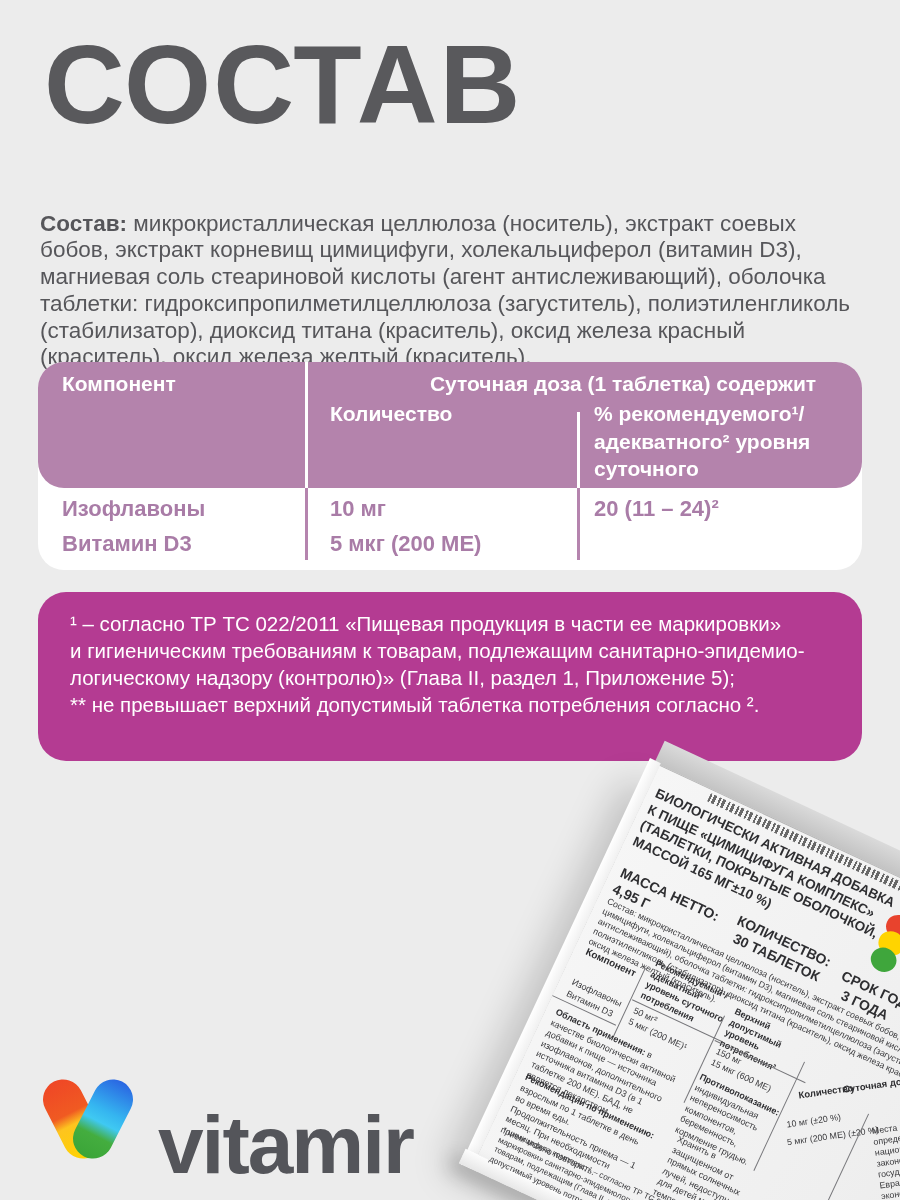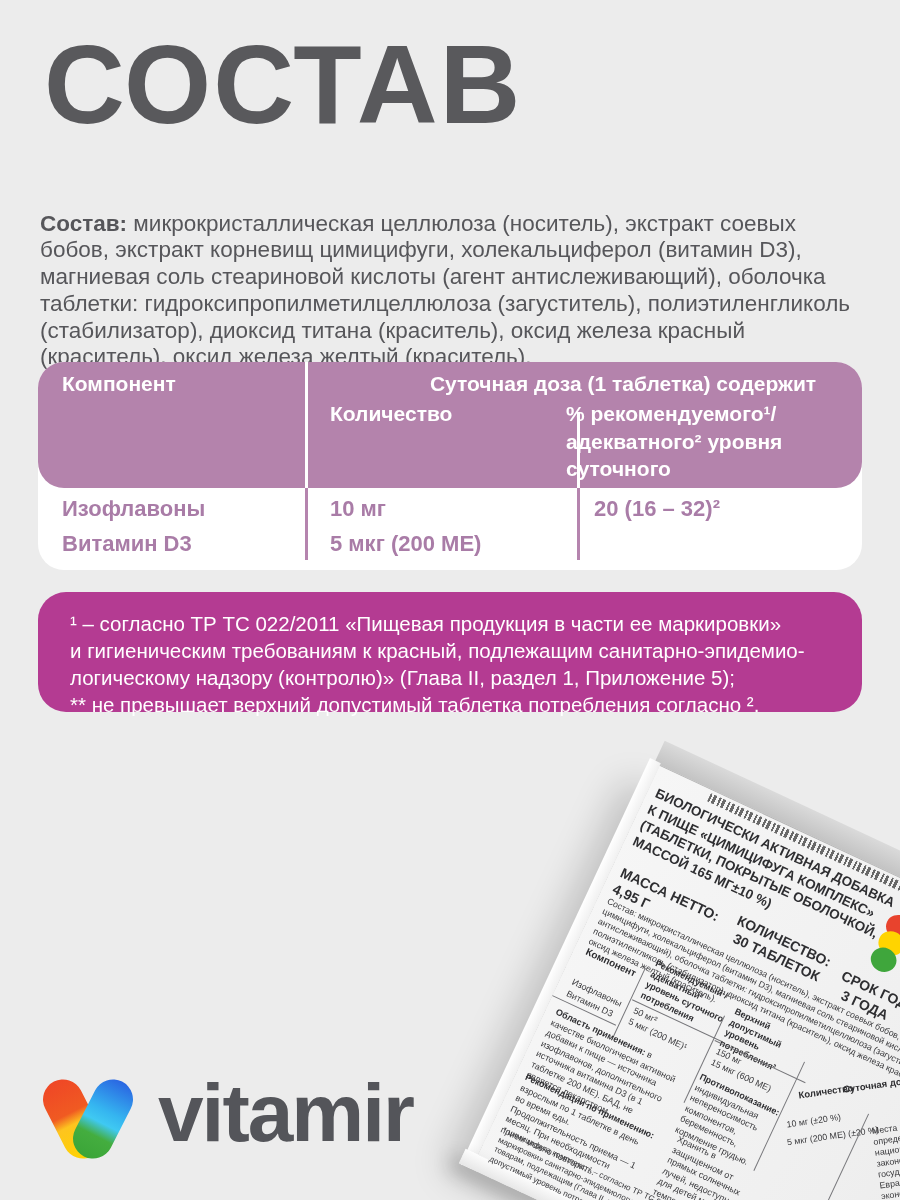--- a/index.html
+++ b/index.html
@@ -13,21 +13,21 @@
   .intro b{font-weight:700;}
   
   .tbl-body{position:absolute;left:38px;top:362px;width:824px;height:208px;background:#FFFFFF;border-radius:26px;}
   .tbl-head{position:absolute;left:38px;top:362px;width:824px;height:126px;background:#B483AC;border-radius:26px;}
   .vdiv{position:absolute;width:3px;}
   .vdiv.white{background:#FFFFFF;}
   .vdiv.purple{background:#B584AE;}
   .th{position:absolute;color:#FFFFFF;font-weight:700;font-size:21px;line-height:27.5px;}
   .cell{position:absolute;color:#A97CA7;font-weight:700;font-size:22px;line-height:26px;white-space:nowrap;}
   
-  .note{position:absolute;left:38px;top:592px;width:824px;height:120px;background:#B43B92;border-radius:28px;
+  .note{position:absolute;left:38px;top:592px;width:824px;height:169px;background:#B43B92;border-radius:28px;
         box-sizing:border-box;padding:18px 30px 0 32px;color:#FFFFFF;font-size:20.5px;line-height:27px;}
   
   .box{position:absolute;left:660px;top:765px;width:780px;height:430px;
        background:linear-gradient(100deg,#F6F6F6 0%,#EFEFEF 45%,#E2E2E2 100%);
        transform:rotate(25deg);transform-origin:0 0;
        box-shadow:-26px 28px 36px rgba(0,0,0,0.18);color:#3A3A3D;}
   .box-top-edge{position:absolute;left:-6px;right:-60px;top:-24px;height:24px;
        background:linear-gradient(#DADADA,#C3C3C3);border-bottom:1px solid #B5B5B5;}
   .box-bottom-edge{position:absolute;left:-14px;right:-60px;bottom:-16px;height:16px;
        background:linear-gradient(#FDFDFD,#E7E7E7);box-shadow:-8px 10px 18px rgba(0,0,0,0.20);}
@@ -44,21 +44,21 @@
   .b-hdr{font-weight:700;color:#2E2E31;font-size:9px;line-height:11.5px;}
   .slant{transform:rotate(-33deg);transform-origin:0 0;white-space:nowrap;}
   .ln{position:absolute;background:#76767A;}
   .b-mark{left:272px;top:34px;width:36px;height:60px;}
   .b-mark span{position:absolute;left:0;width:26px;height:24px;border-radius:50%;}
   .b-mark .m-red{top:0;background:#E8432D;}
   .b-mark .m-yel{top:18px;background:#FFD400;}
   .b-mark .m-grn{top:36px;background:#3FA63C;}
   
   .logo-mark{position:absolute;left:42px;top:1076px;}
-  .wordmark{position:absolute;left:158px;top:1072px;font-size:82px;font-weight:700;letter-spacing:-2px;
+  .wordmark{position:absolute;left:158px;top:1104px;font-size:82px;font-weight:700;letter-spacing:-2px;
             color:#54555A;line-height:1;}
 </style>
 </head>
 <body>
 
 <div class="canvas">
 
   <h1 class="page-title">СОСТАВ</h1>
 
   <p class="intro"><b>Состав:</b> <span>микрокристаллическая целлюлоза (носитель), экстракт соевых бобов, экстракт корневищ цимицифуги, холекальциферол (витамин D3), магниевая соль стеариновой кислоты (агент антислеживающий), оболочка таблетки: гидроксипропилметилцеллюлоза (загуститель), полиэтиленгликоль (стабилизатор), диоксид титана (краситель), оксид железа красный (краситель), оксид железа желтый (краситель).</span></p>
@@ -66,31 +66,31 @@
   <div class="tbl-body"></div>
   <div class="tbl-head"></div>
   <div class="vdiv white" style="left:305px;top:362px;height:126px;"></div>
   <div class="vdiv white" style="left:577px;top:412px;height:76px;"></div>
   <div class="vdiv purple" style="left:305px;top:488px;height:72px;"></div>
   <div class="vdiv purple" style="left:577px;top:488px;height:72px;"></div>
 
   <div class="th" style="left:62px;top:370px;">Компонент</div>
   <div class="th" style="left:308px;top:370px;width:554px;text-align:center;margin-left:38px;">Суточная доза (1 таблетка) содержит</div>
   <div class="th" style="left:330px;top:400px;">Количество</div>
-  <div class="th" style="left:566px;top:400px;width:262px;">% рекомендуемого¹/ адекватного² уровня суточного</div>
+  <div class="th" style="left:594px;top:400px;width:262px;">% рекомендуемого¹/ адекватного² уровня суточного</div>
 
   <div class="cell" style="left:62px;top:496px;">Изофлавоны</div>
   <div class="cell" style="left:62px;top:531px;">Витамин D3</div>
   <div class="cell" style="left:330px;top:496px;">10 мг</div>
   <div class="cell" style="left:330px;top:531px;">5 мкг (200 МЕ)</div>
-  <div class="cell" style="left:594px;top:496px;">20 (16 – 32)²</div>
+  <div class="cell" style="left:594px;top:496px;">20 (11 – 24)²</div>
 
   <div class="note">
     <div>¹ – согласно ТР ТС 022/2011 «Пищевая продукция в части ее маркировки»</div>
-    <div>и гигиеническим требованиям к красный, подлежащим санитарно-эпидемио-</div>
+    <div>и гигиеническим требованиям к товарам, подлежащим санитарно-эпидемио-</div>
     <div>логическому надзору (контролю)» (Глава II, раздел 1, Приложение 5);</div>
     <div>** не превышает верхний допустимый таблетка потребления согласно ².</div>
   </div>
 
   <div class="box">
     <div class="box-top-edge"></div>
     <div class="box-left-edge"></div>
     <div class="box-bottom-edge"></div>
 
     <div class="abs smudge"></div>

